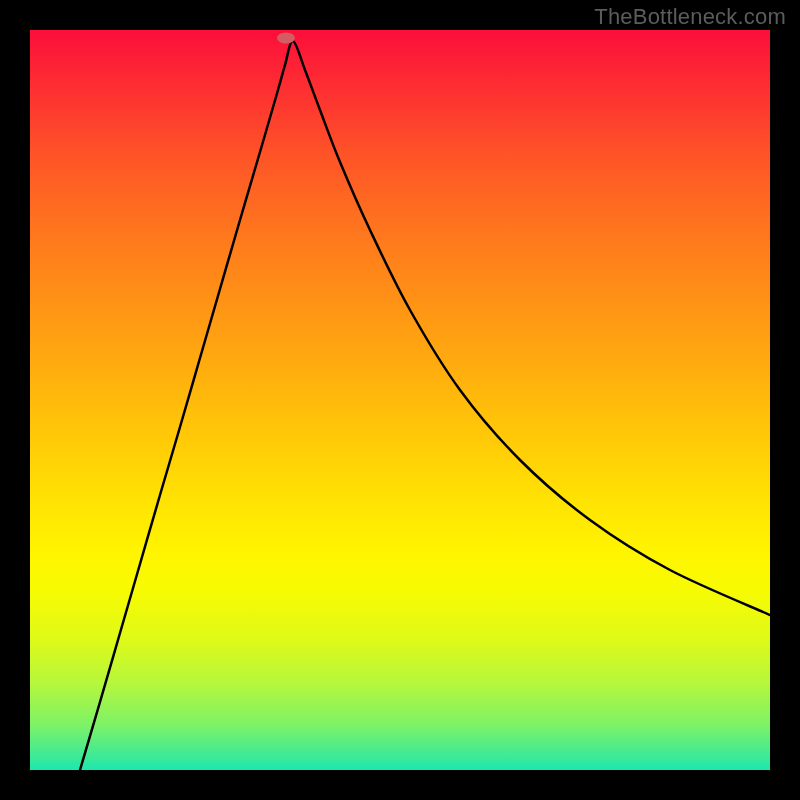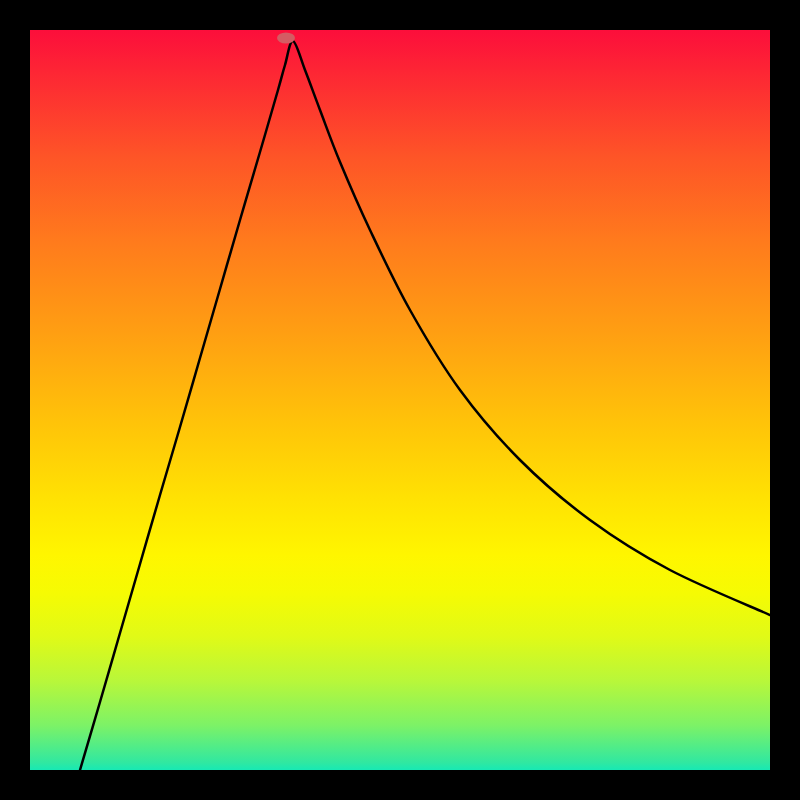--- a/index.html
+++ b/index.html
@@ -56,19 +56,20 @@
     height: 11px;
     border-radius: 50%;
     background: #d45c63;
     transform: translate(-50%, -50%);
   }
 </style>
 </head>
 <body>
 
 <div class="outer">
+  <div class="watermark">TheBottleneck.com</div>
   <div class="plot-area">
     <svg class="curve" viewBox="0 0 740 740" preserveAspectRatio="none">
       <path id="curve-path" fill="none" stroke="#000" stroke-width="2.5" stroke-linecap="round" stroke-linejoin="round" d="M 50 740 C 53.333333333333336 728.6666666666666, 63.333333333333336 694.8333333333334, 70 672 C 76.66666666666667 649.1666666666666, 83.33333333333333 626, 90 603 C 96.66666666666667 580, 103.33333333333333 557, 110 534 C 116.66666666666667 511, 123.33333333333333 487.8333333333333, 130 465 C 136.66666666666666 442.1666666666667, 143.33333333333334 419.8333333333333, 150 397 C 156.66666666666666 374.1666666666667, 163.33333333333334 351, 170 328 C 176.66666666666666 305, 183.33333333333334 282, 190 259 C 196.66666666666666 236, 203.33333333333334 212.83333333333334, 210 190 C 216.66666666666666 167.16666666666666, 223.66666666666666 143.66666666666666, 230 122 C 236.33333333333334 100.33333333333333, 243.83333333333334 74.5, 248 60 C 252.16666666666666 45.5, 252.5 43.166666666666664, 255 35 C 257.5 26.833333333333336, 259.6666666666667 10.166666666666666, 263 11 C 266.3333333333333 11.833333333333334, 270.5 28.5, 275 40 C 279.5 51.5, 284.1666666666667 64.66666666666667, 290 80 C 295.8333333333333 95.33333333333333, 301.6666666666667 112, 310 132 C 318.3333333333333 152, 328.3333333333333 175.33333333333334, 340 200 C 351.6666666666667 224.66666666666666, 365 253.33333333333334, 380 280 C 395 306.6666666666667, 411.6666666666667 335, 430 360 C 448.3333333333333 385, 468.3333333333333 408.3333333333333, 490 430 C 511.6666666666667 451.6666666666667, 535 471.6666666666667, 560 490 C 585 508.3333333333333, 610 524.1666666666666, 640 540 C 670 555.8333333333334, 723.3333333333334 577.5, 740 585"></path>
     </svg>
     <div id="marker" class="marker" style="left: 256px; top: 8px; background: rgb(212, 92, 99);"></div>
   </div>
 </div>
 
 </body></html>

